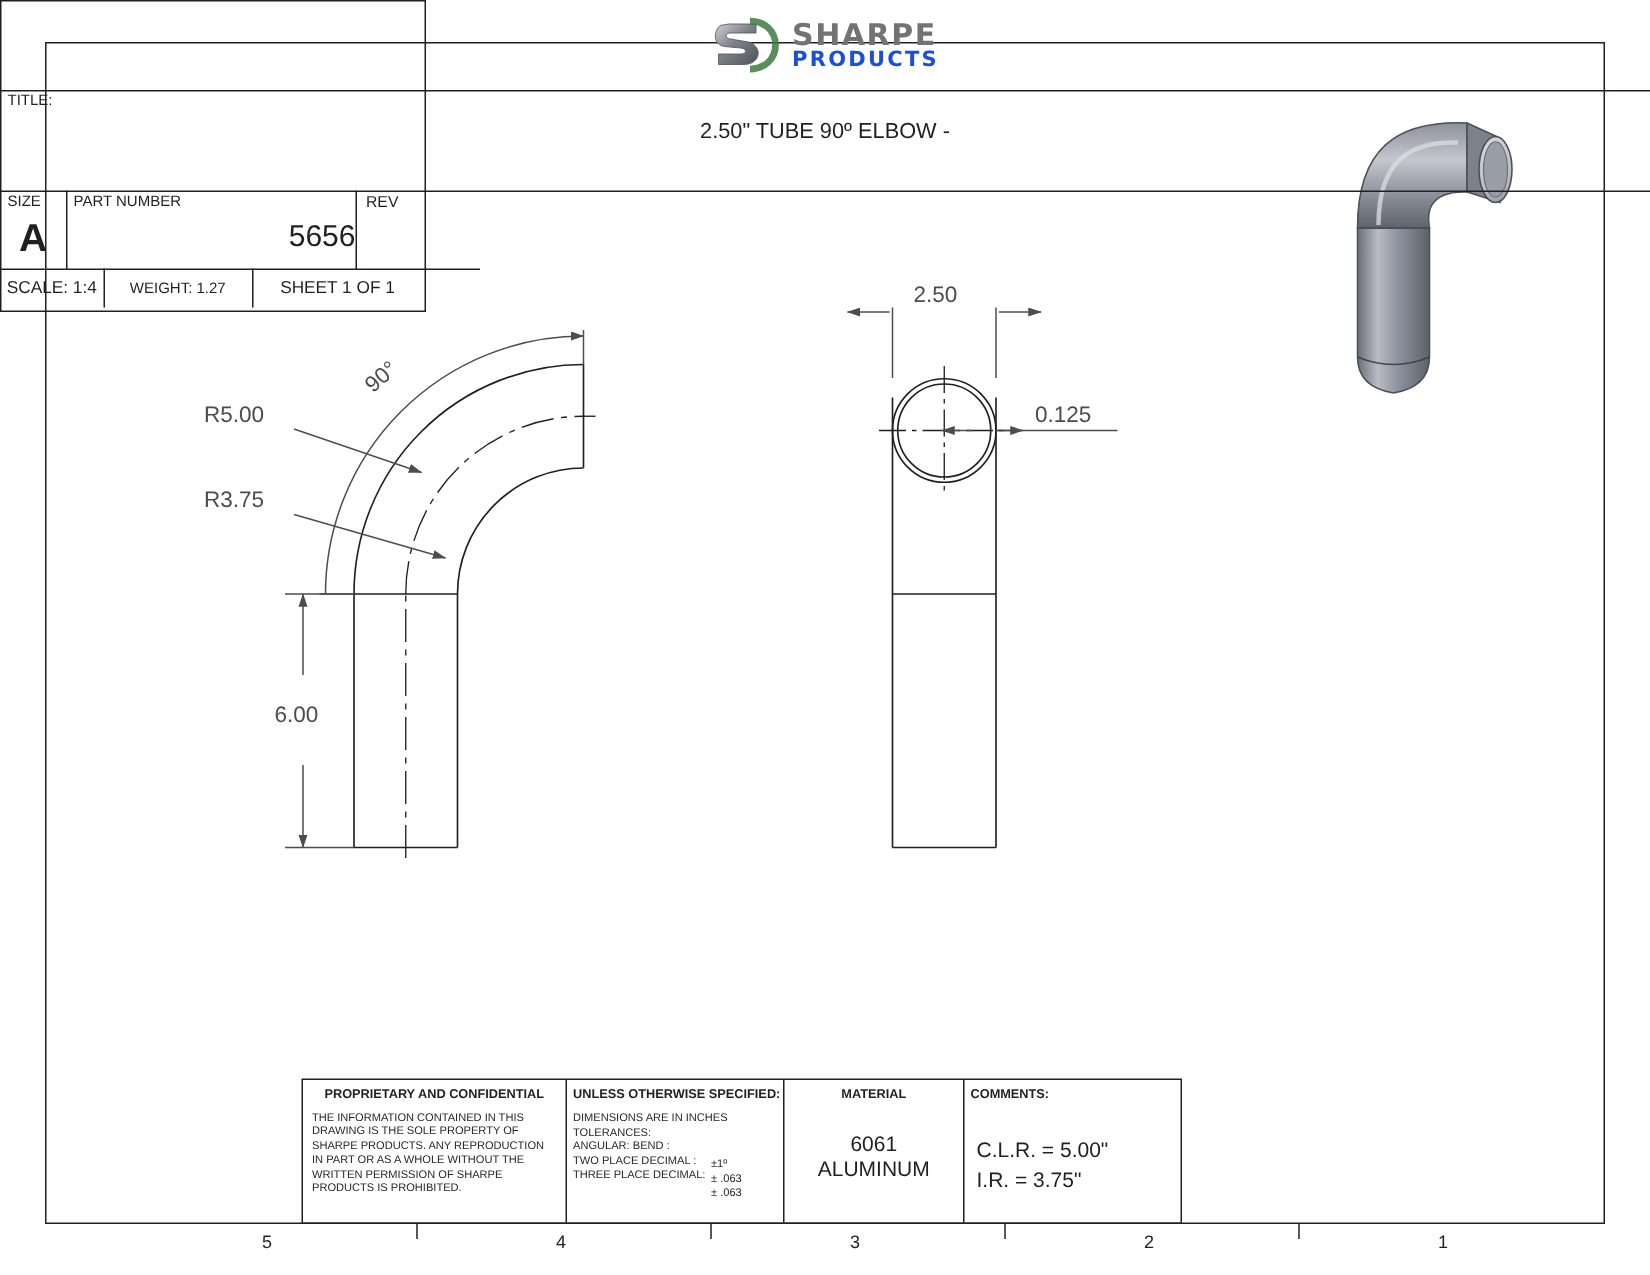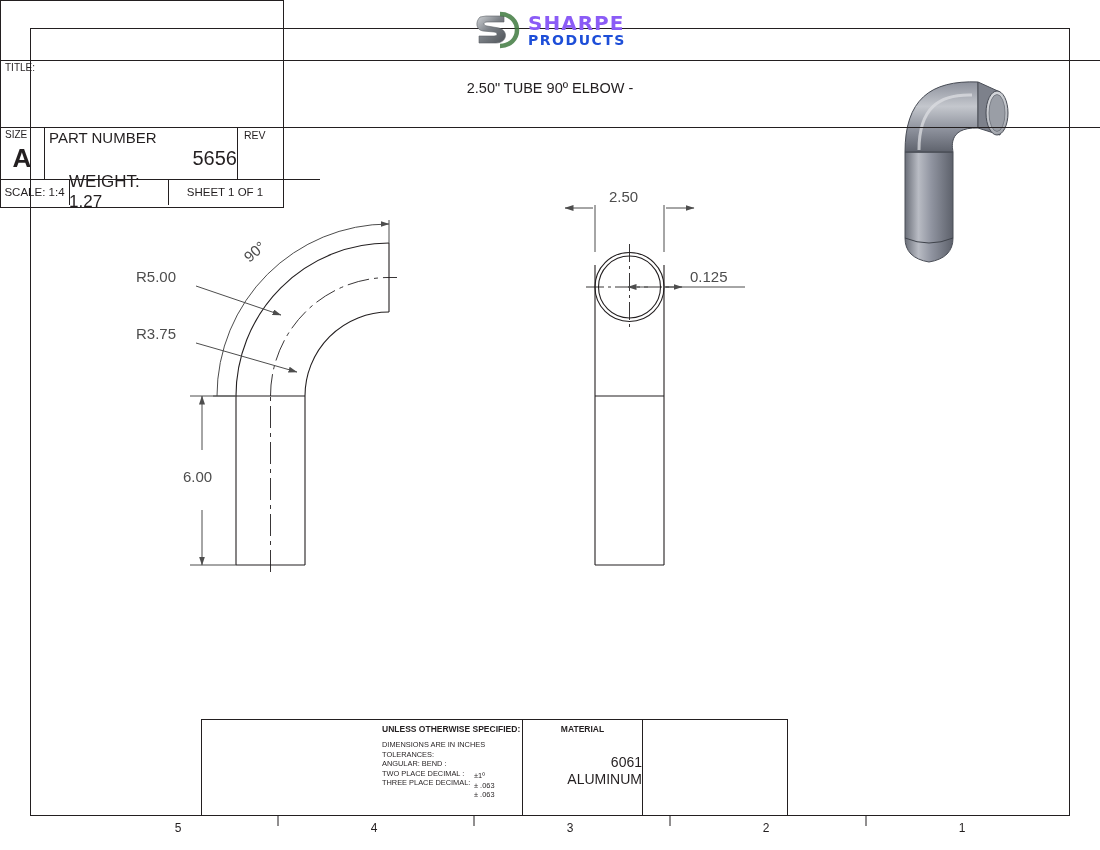--- a/index.html
+++ b/index.html
@@ -73,21 +73,21 @@
   .logo-mark { width: 46px; height: 38px; }
   .logo-word {
     display: flex;
     flex-direction: column;
     line-height: 1;
   }
   .logo-word .l1 {
     font-size: 20px;
     font-weight: bold;
     letter-spacing: 1px;
-    color: #8b5cf6;
+    color: #737373;
     font-family: "DejaVu Sans", sans-serif;
   }
   .logo-word .l2 {
     font-size: 14px;
     font-weight: bold;
     letter-spacing: 1.5px;
     color: #1d4ed8;
     font-family: "DejaVu Sans", sans-serif;
   }
   #tb-title {
@@ -135,21 +135,21 @@
     position: absolute;
     left: 44px; top: 127px;
     width: 193px;
     height: 52px;
     border-right: 1px solid #231f20;
     border-bottom: 1px solid #231f20;
   }
   #tb-partnum .caption {
     position: absolute;
     left: 5px; top: 2px;
-    font-size: 15px;
+    font-size: 10px;
   }
   #tb-partnum .value {
     position: absolute;
     left: 0; top: 20px;
     width: 100%;
     text-align: right;
     font-size: 20px;
   }
   #tb-rev {
     position: absolute;
@@ -173,21 +173,21 @@
     display: flex; align-items: center; justify-content: center;
     font-size: 11.5px;
   }
   #tb-weight {
     position: absolute;
     left: 69px; top: 179px;
     width: 99px;
     height: 26px;
     border-right: 1px solid #231f20;
     display: flex; align-items: center; justify-content: center;
-    font-size: 17px;
+    font-size: 10px;
   }
   #tb-sheet {
     position: absolute;
     left: 168px; top: 179px;
     width: 114px;
     height: 26px;
     display: flex; align-items: center; justify-content: center;
     font-size: 11.5px;
   }
   
@@ -246,21 +246,21 @@
     left: 321px; width: 120px;
     border-right: 1px solid #231f20;
   }
   #nb-material .head {
     text-align: center;
     font-size: 8.5px;
     font-weight: bold;
     margin-top: 4px;
   }
   #nb-material .value {
-    text-align: right;
+    text-align: center;
     font-size: 14px;
     line-height: 17px;
     margin-top: 20px;
     color: #231f20;
   }
   #nb-comments {
     left: 441px; width: 146px;
   }
   #nb-comments .head {
     font-size: 8.5px;
@@ -425,20 +425,24 @@
   <div class="dim-text" style="left:690px; top:268px;">0.125</div>
 
   <div class="zone-label" style="left:158px; top:821px;">5</div>
   <div class="zone-label" style="left:354px; top:821px;">4</div>
   <div class="zone-label" style="left:550px; top:821px;">3</div>
   <div class="zone-label" style="left:746px; top:821px;">2</div>
   <div class="zone-label" style="left:942px; top:821px;">1</div>
 
   <div id="notes-block">
 
+    <div class="nb-cell" id="nb-prop">
+      <div class="head">PROPRIETARY AND CONFIDENTIAL</div>
+      <div class="body">THE INFORMATION CONTAINED IN THIS DRAWING IS THE SOLE PROPERTY OF SHARPE PRODUCTS.  ANY REPRODUCTION IN PART OR AS A WHOLE WITHOUT THE WRITTEN PERMISSION OF SHARPE PRODUCTS IS PROHIBITED.</div>
+    </div>
 
     <div class="nb-cell" id="nb-spec">
       <div class="head">UNLESS OTHERWISE SPECIFIED:</div>
       <div class="body">
         <div>DIMENSIONS ARE IN INCHES</div>
         <div>TOLERANCES:</div>
         <div class="tolrow">
           <span>ANGULAR: BEND :</span>
           <span class="tolval">±1º</span>
         </div>
@@ -454,20 +458,27 @@
     </div>
 
     <div class="nb-cell" id="nb-material">
       <div class="head">MATERIAL</div>
       <div class="value">
         <div>6061</div>
         <div>ALUMINUM</div>
       </div>
     </div>
 
+    <div class="nb-cell" id="nb-comments">
+      <div class="head">COMMENTS:</div>
+      <div class="value">
+        <div>C.L.R. = 5.00"</div>
+        <div>I.R. = 3.75"</div>
+      </div>
+    </div>
   </div>
 
   <div id="title-block">
 
     <div id="tb-logo">
       <svg class="logo-mark" viewBox="0 0 46 38">
         <path d="M6 6 C1 11 2 19 9 20 L20 21 C24 21.5 24 25 20 25 L5 25 L5 32 L22 32 C33 32 35 20 25 17 L13 15 C9 14.5 9 11 13 11 L30 11 L30 5 L12 5 Z" fill="url(#logoGrad)" stroke="#5a5f64" stroke-width="0.6"></path>
         <path d="M26 3 C36 3 43 10 43 19 C43 28 36 35 26 35" fill="none" stroke="#3f7a3f" stroke-width="4.5" opacity="0.85"></path>
       </svg>
       <div class="logo-word">

